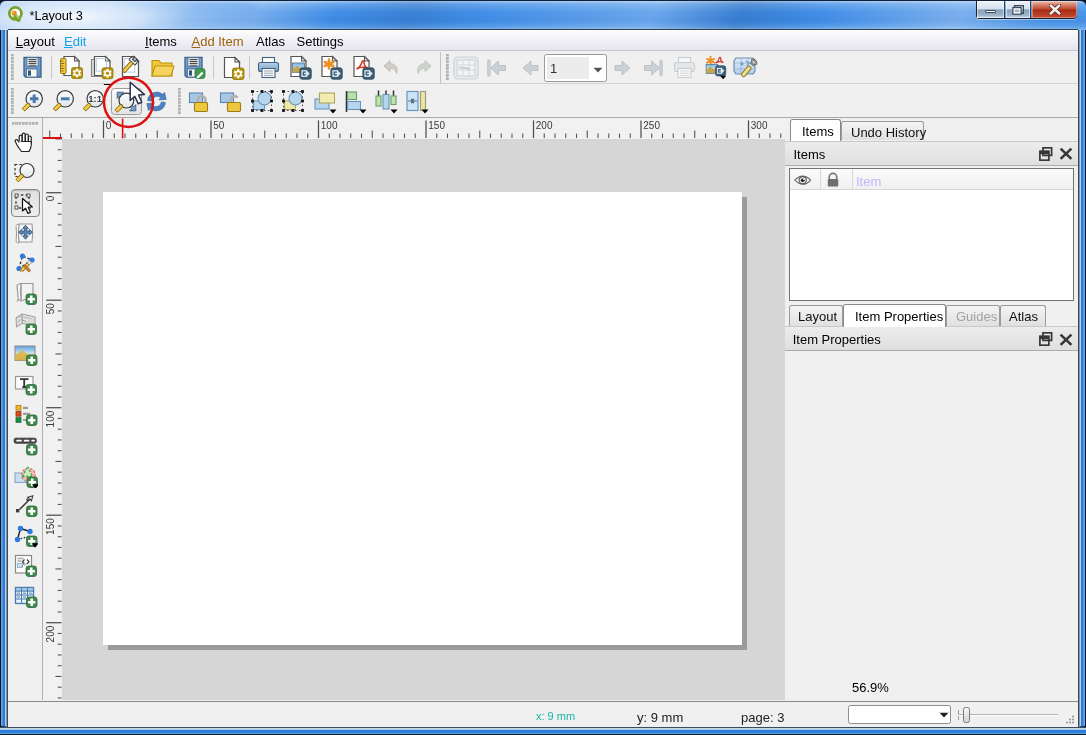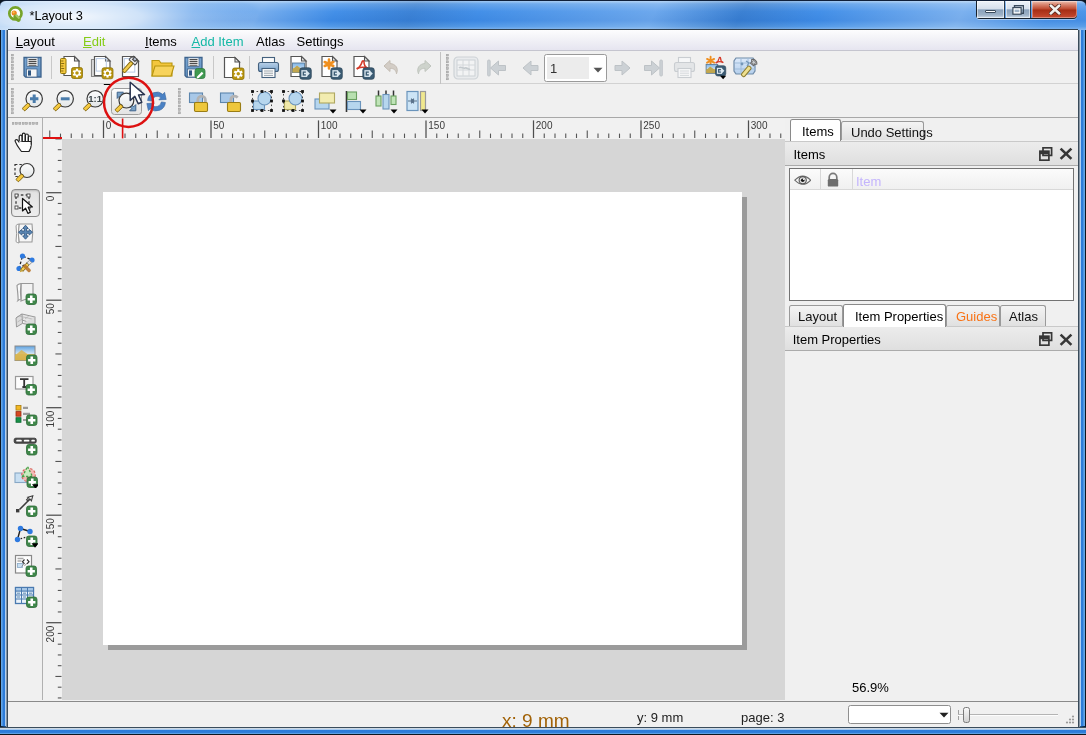--- a/index.html
+++ b/index.html
@@ -31,24 +31,24 @@
 <rect x="0.9" y="2.6" width="8.2" height="6.6" fill="#fff" stroke="#3a4a5c" stroke-width="1.2"></rect>
 <rect x="2.6" y="4.6" width="4.8" height="2.6" fill="#9fb3c8"></rect>
 </svg>
 <svg style="position:absolute;left:1048.5px;top:4px;" width="12" height="11" viewBox="0 0 12 11">
 <path d="M1.7 1.5 L10.3 9.5 M10.3 1.5 L1.7 9.5" stroke="#5a2a20" stroke-width="4.2" stroke-linecap="round"></path>
 <path d="M1.7 1.5 L10.3 9.5 M10.3 1.5 L1.7 9.5" stroke="#f2f2f0" stroke-width="2.4" stroke-linecap="round"></path>
 </svg>
 <div style="position:absolute;left:8px;top:30px;width:1070px;height:696.5px;background:#f0f0f0;"></div>
 <div style="position:absolute;left:8px;top:30px;width:1070px;height:20.5px;background:linear-gradient(180deg,#fdfdfe 0%,#f2f2f7 45%,#e6e5f0 100%);border-bottom:1px solid #c5c5cf;"></div>
 <div style="position:absolute;left:15.8px;top:33.5px;font-size:13px;color:#000;"><span style="text-decoration:underline;">L</span>ayout</div>
-<div style="position:absolute;left:83px;top:33.5px;font-size:13px;color:#84cc16;"><span style="text-decoration:underline;">E</span>dit</div>
+<div style="position:absolute;left:64px;top:33.5px;font-size:13px;color:#0ea5e9;"><span style="text-decoration:underline;">E</span>dit</div>
 <div style="position:absolute;left:103.8px;top:33.5px;font-size:13px;color:#000;margin-top:37px;"><span style="text-decoration:underline;">V</span>iew</div>
 <div style="position:absolute;left:145px;top:33.5px;font-size:13px;color:#000;"><span style="text-decoration:underline;">I</span>tems</div>
-<div style="position:absolute;left:191.5px;top:33.5px;font-size:13px;color:#14b8a6;"><span style="text-decoration:underline;">A</span>dd Item</div>
+<div style="position:absolute;left:191.5px;top:33.5px;font-size:13px;color:#a16207;"><span style="text-decoration:underline;">A</span>dd Item</div>
 <div style="position:absolute;left:256px;top:33.5px;font-size:13px;color:#000;">Atlas</div>
 <div style="position:absolute;left:296.5px;top:33.5px;font-size:13px;color:#000;">Settings</div>
 <div style="position:absolute;left:8px;top:50.5px;width:1070px;height:33.5px;background:#f0f0f0;border-bottom:1px solid #d2d2d2;"></div>
 <div style="position:absolute;left:8px;top:84.5px;width:1070px;height:33.5px;background:#f0f0f0;"></div>
 <div style="position:absolute;left:8px;top:117px;width:1070px;height:1.2px;background:#a8a8a8;"></div>
 <svg style="position:absolute;left:11px;top:54.1px;" width="3" height="27.2" viewBox="0 0 3 27.2">
     <rect x="0.4" y="0.0" width="2" height="2" fill="#bbb" stroke="#9a9a9a" stroke-width="0.5"></rect>
     <rect x="0.4" y="3.4" width="2" height="2" fill="#bbb" stroke="#9a9a9a" stroke-width="0.5"></rect>
     <rect x="0.4" y="6.8" width="2" height="2" fill="#bbb" stroke="#9a9a9a" stroke-width="0.5"></rect>
     <rect x="0.4" y="10.2" width="2" height="2" fill="#bbb" stroke="#9a9a9a" stroke-width="0.5"></rect>
@@ -724,21 +724,21 @@
     <path d="M13.8 548.20 H17.5" stroke="#555" stroke-width="1.1"></path>
     <path d="M13.8 558.95 H17.5" stroke="#555" stroke-width="1.1"></path>
   </svg>
 <div style="position:absolute;left:61.8px;top:138.8px;width:723.2px;height:561.7px;background:#d6d6d6;"></div>
 <div style="position:absolute;left:107.8px;top:196.7px;width:638.8px;height:452.9px;background:#9b9b9b;"></div>
 <div style="position:absolute;left:103px;top:192px;width:639px;height:453px;background:#fff;"></div>
 <div style="position:absolute;left:785px;top:118.2px;width:292.5px;height:582.3px;background:#f0f0f0;"></div>
 <div style="position:absolute;left:789.7px;top:118.7px;width:51.5px;height:22.6px;background:#fff;border:1px solid #8a8a8a;border-bottom:none;border-radius:2.5px 2.5px 0 0;z-index:5;"></div>
 <div style="position:absolute;left:802px;top:123.5px;font-size:13px;color:#000;z-index:6;">Items</div>
 <div style="position:absolute;left:841.2px;top:120.6px;width:83.1px;height:19.4px;background:linear-gradient(180deg,#f4f4f4,#e0e0e0);border:1px solid #9a9a9a;border-bottom:none;border-radius:2.5px 2.5px 0 0;"></div>
-<div style="position:absolute;left:851px;top:124.5px;font-size:13px;color:#111;">Undo Settings</div>
+<div style="position:absolute;left:851px;top:124.5px;font-size:13px;color:#111;">Undo History</div>
 <div style="position:absolute;left:785px;top:141.2px;width:292.5px;height:24.6px;background:linear-gradient(180deg,#ececec,#dfdfdf);border-top:1px solid #c9c9c9;border-bottom:1px solid #ababab;"></div>
 <div style="position:absolute;left:793.5px;top:146.5px;font-size:13px;color:#000;">Items</div>
 <svg style="position:absolute;left:1039px;top:146.5px;" width="13.5" height="14" viewBox="0 0 13.5 14">
     <rect x="4" y="0.8" width="8.6" height="7.6" fill="none" stroke="#373737" stroke-width="1.7"></rect>
     <rect x="0.9" y="4.2" width="9" height="9" fill="none" stroke="#373737" stroke-width="1.7"></rect>
     <rect x="0.9" y="4.2" width="9" height="3" fill="#373737"></rect>
   </svg>
 <svg style="position:absolute;left:1058.5px;top:147.0px;" width="14" height="13.5" viewBox="0 0 14 13.5">
     <path d="M1.6 1.6 L12.4 11.9 M12.4 1.6 L1.6 11.9" stroke="#373737" stroke-width="2.6"></path>
   </svg>
@@ -755,35 +755,35 @@
   </svg>
 <svg style="position:absolute;left:825.5px;top:172px;" width="14" height="16" viewBox="0 0 14 16">
     <path d="M3.2 7 v-1.8 a3.8 3.8 0 0 1 7.6 0 V7" fill="none" stroke="#7a7a7a" stroke-width="1.7"></path>
     <rect x="1.8" y="7" width="10.4" height="7.6" rx="1.2" fill="#6e6e6e"></rect>
   </svg>
 <div style="position:absolute;left:788.5px;top:305px;width:54.9px;height:20.5px;background:linear-gradient(180deg,#f4f4f4,#e0e0e0);border:1px solid #9a9a9a;border-bottom:none;border-radius:2.5px 2.5px 0 0;"></div>
 <div style="position:absolute;left:798px;top:309px;font-size:13px;color:#111;">Layout</div>
 <div style="position:absolute;left:843.4px;top:303.5px;width:102.8px;height:23px;background:#fff;border:1px solid #8a8a8a;border-bottom:none;border-radius:2.5px 2.5px 0 0;z-index:5;"></div>
 <div style="position:absolute;left:855px;top:308.5px;font-size:13px;color:#000;z-index:6;">Item Properties</div>
 <div style="position:absolute;left:946.2px;top:305px;width:53.6px;height:20.5px;background:linear-gradient(180deg,#f4f4f4,#e0e0e0);border:1px solid #9a9a9a;border-bottom:none;border-radius:2.5px 2.5px 0 0;"></div>
-<div style="position:absolute;left:956px;top:309px;font-size:13px;color:#f97316;">Guides</div>
+<div style="position:absolute;left:956px;top:309px;font-size:13px;color:#a3a3a3;">Guides</div>
 <div style="position:absolute;left:999.8px;top:305px;width:46.5px;height:20.5px;background:linear-gradient(180deg,#f4f4f4,#e0e0e0);border:1px solid #9a9a9a;border-bottom:none;border-radius:2.5px 2.5px 0 0;"></div>
 <div style="position:absolute;left:1009px;top:309px;font-size:13px;color:#111;">Atlas</div>
 <div style="position:absolute;left:785px;top:326.4px;width:292.5px;height:25px;background:linear-gradient(180deg,#ececec,#dfdfdf);border-top:1px solid #c9c9c9;border-bottom:1px solid #ababab;"></div>
 <div style="position:absolute;left:792.7px;top:331.5px;font-size:13px;color:#000;">Item Properties</div>
 <svg style="position:absolute;left:1039px;top:332px;" width="13.5" height="14" viewBox="0 0 13.5 14">
     <rect x="4" y="0.8" width="8.6" height="7.6" fill="none" stroke="#373737" stroke-width="1.7"></rect>
     <rect x="0.9" y="4.2" width="9" height="9" fill="none" stroke="#373737" stroke-width="1.7"></rect>
     <rect x="0.9" y="4.2" width="9" height="3" fill="#373737"></rect>
   </svg>
 <svg style="position:absolute;left:1058.5px;top:332.5px;" width="14" height="13.5" viewBox="0 0 14 13.5">
     <path d="M1.6 1.6 L12.4 11.9 M12.4 1.6 L1.6 11.9" stroke="#373737" stroke-width="2.6"></path>
   </svg>
 <div style="position:absolute;left:8px;top:700.6px;width:1070px;height:25.9px;background:#f0f0f0;border-top:1.6px solid #8a8a8a;"></div>
-<div style="position:absolute;left:502px;top:709.5px;font-size:19px;color:#a16207;">x: 9 mm</div>
+<div style="position:absolute;left:536px;top:709.5px;font-size:11px;color:#14b8a6;">x: 9 mm</div>
 <div style="position:absolute;left:637px;top:709.5px;font-size:13px;color:#222;">y: 9 mm</div>
 <div style="position:absolute;left:741px;top:709.5px;font-size:13px;color:#222;">page: 3</div>
 <div style="position:absolute;left:847.7px;top:705.3px;width:103.3px;height:18.4px;background:#fff;border:1px solid #8f8f8f;border-radius:2.5px;"></div>
 <div style="position:absolute;left:852px;top:680px;font-size:13px;color:#000;">56.9%</div>
 <svg style="position:absolute;left:939px;top:711.8px;" width="10" height="6" viewBox="0 0 10 6">
     <path d="M0.5 0.8 h9 l-4.5 4.8 z" fill="#222"></path>
   </svg>
 <div style="position:absolute;left:957.8px;top:709.5px;width:1.6px;height:10px;background:#a0a0a0;"></div>
 <div style="position:absolute;left:958px;top:713.6px;width:100px;height:1.6px;background:#b4b4b4;box-shadow:0 1px 0 #fdfdfd;"></div>
 <div style="position:absolute;left:963.3px;top:707.4px;width:7.2px;height:15.4px;background:linear-gradient(180deg,#f8f8f8,#d2d2d2);border:1px solid #7a7a7a;border-radius:2.5px;"></div>

